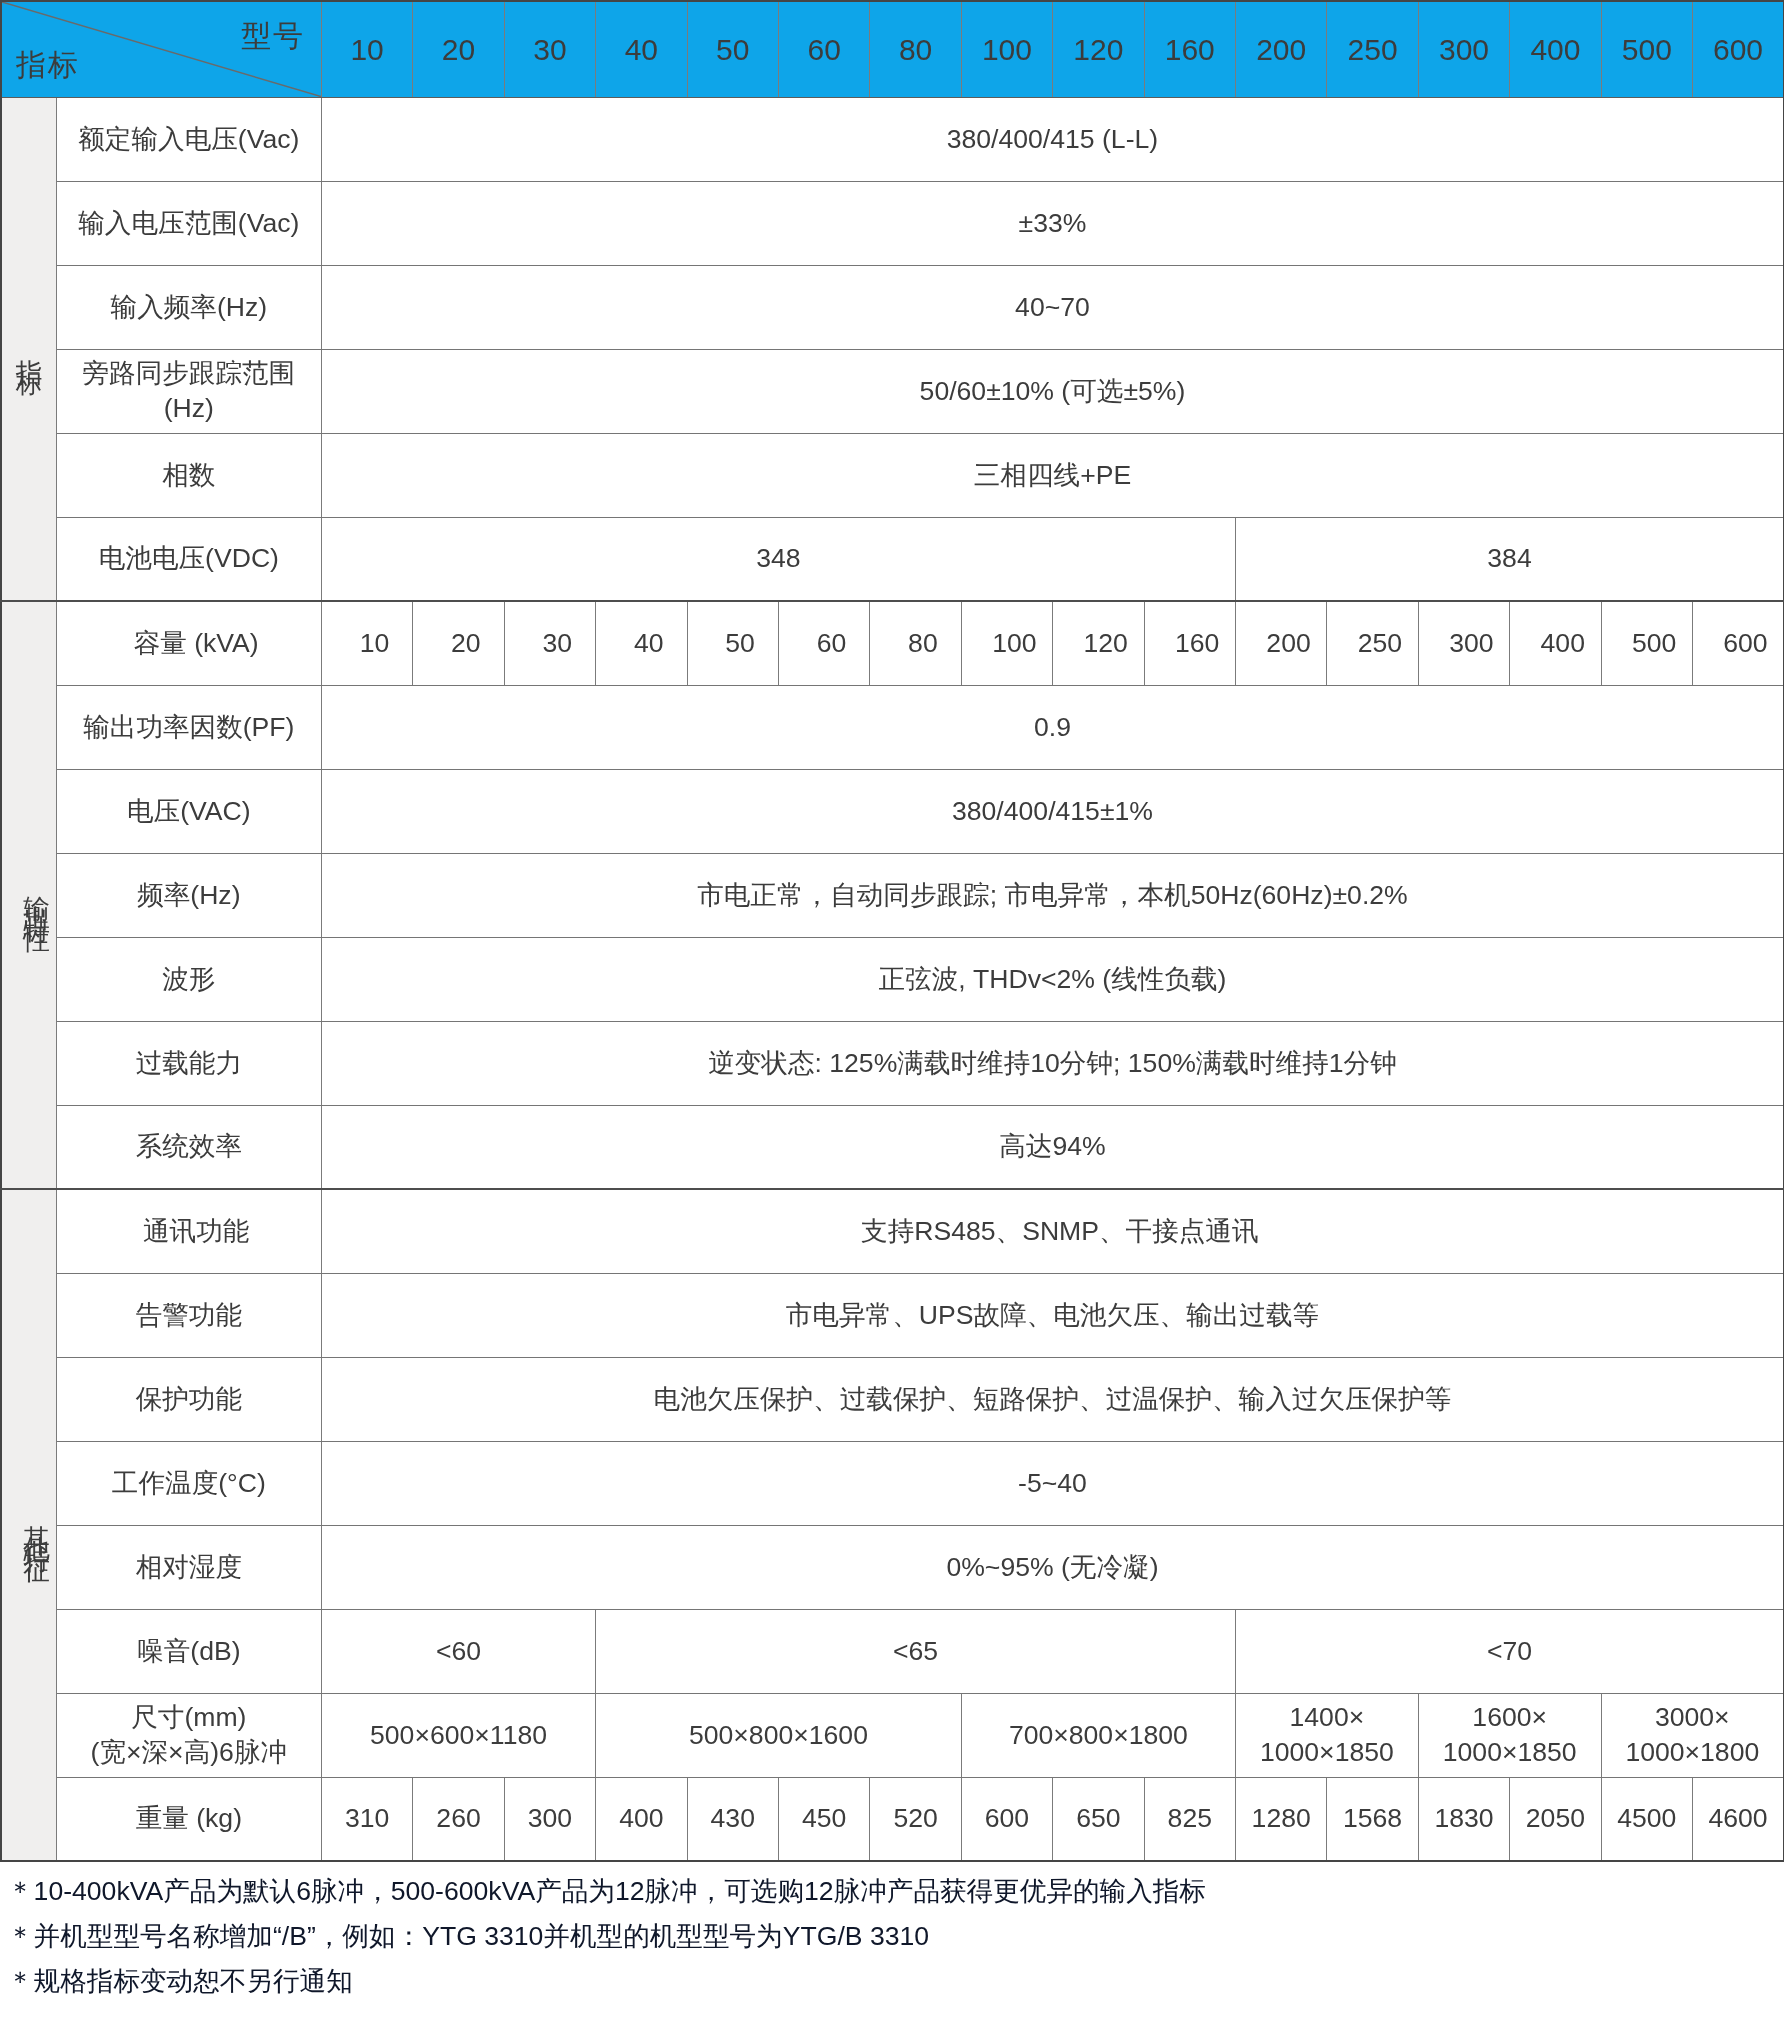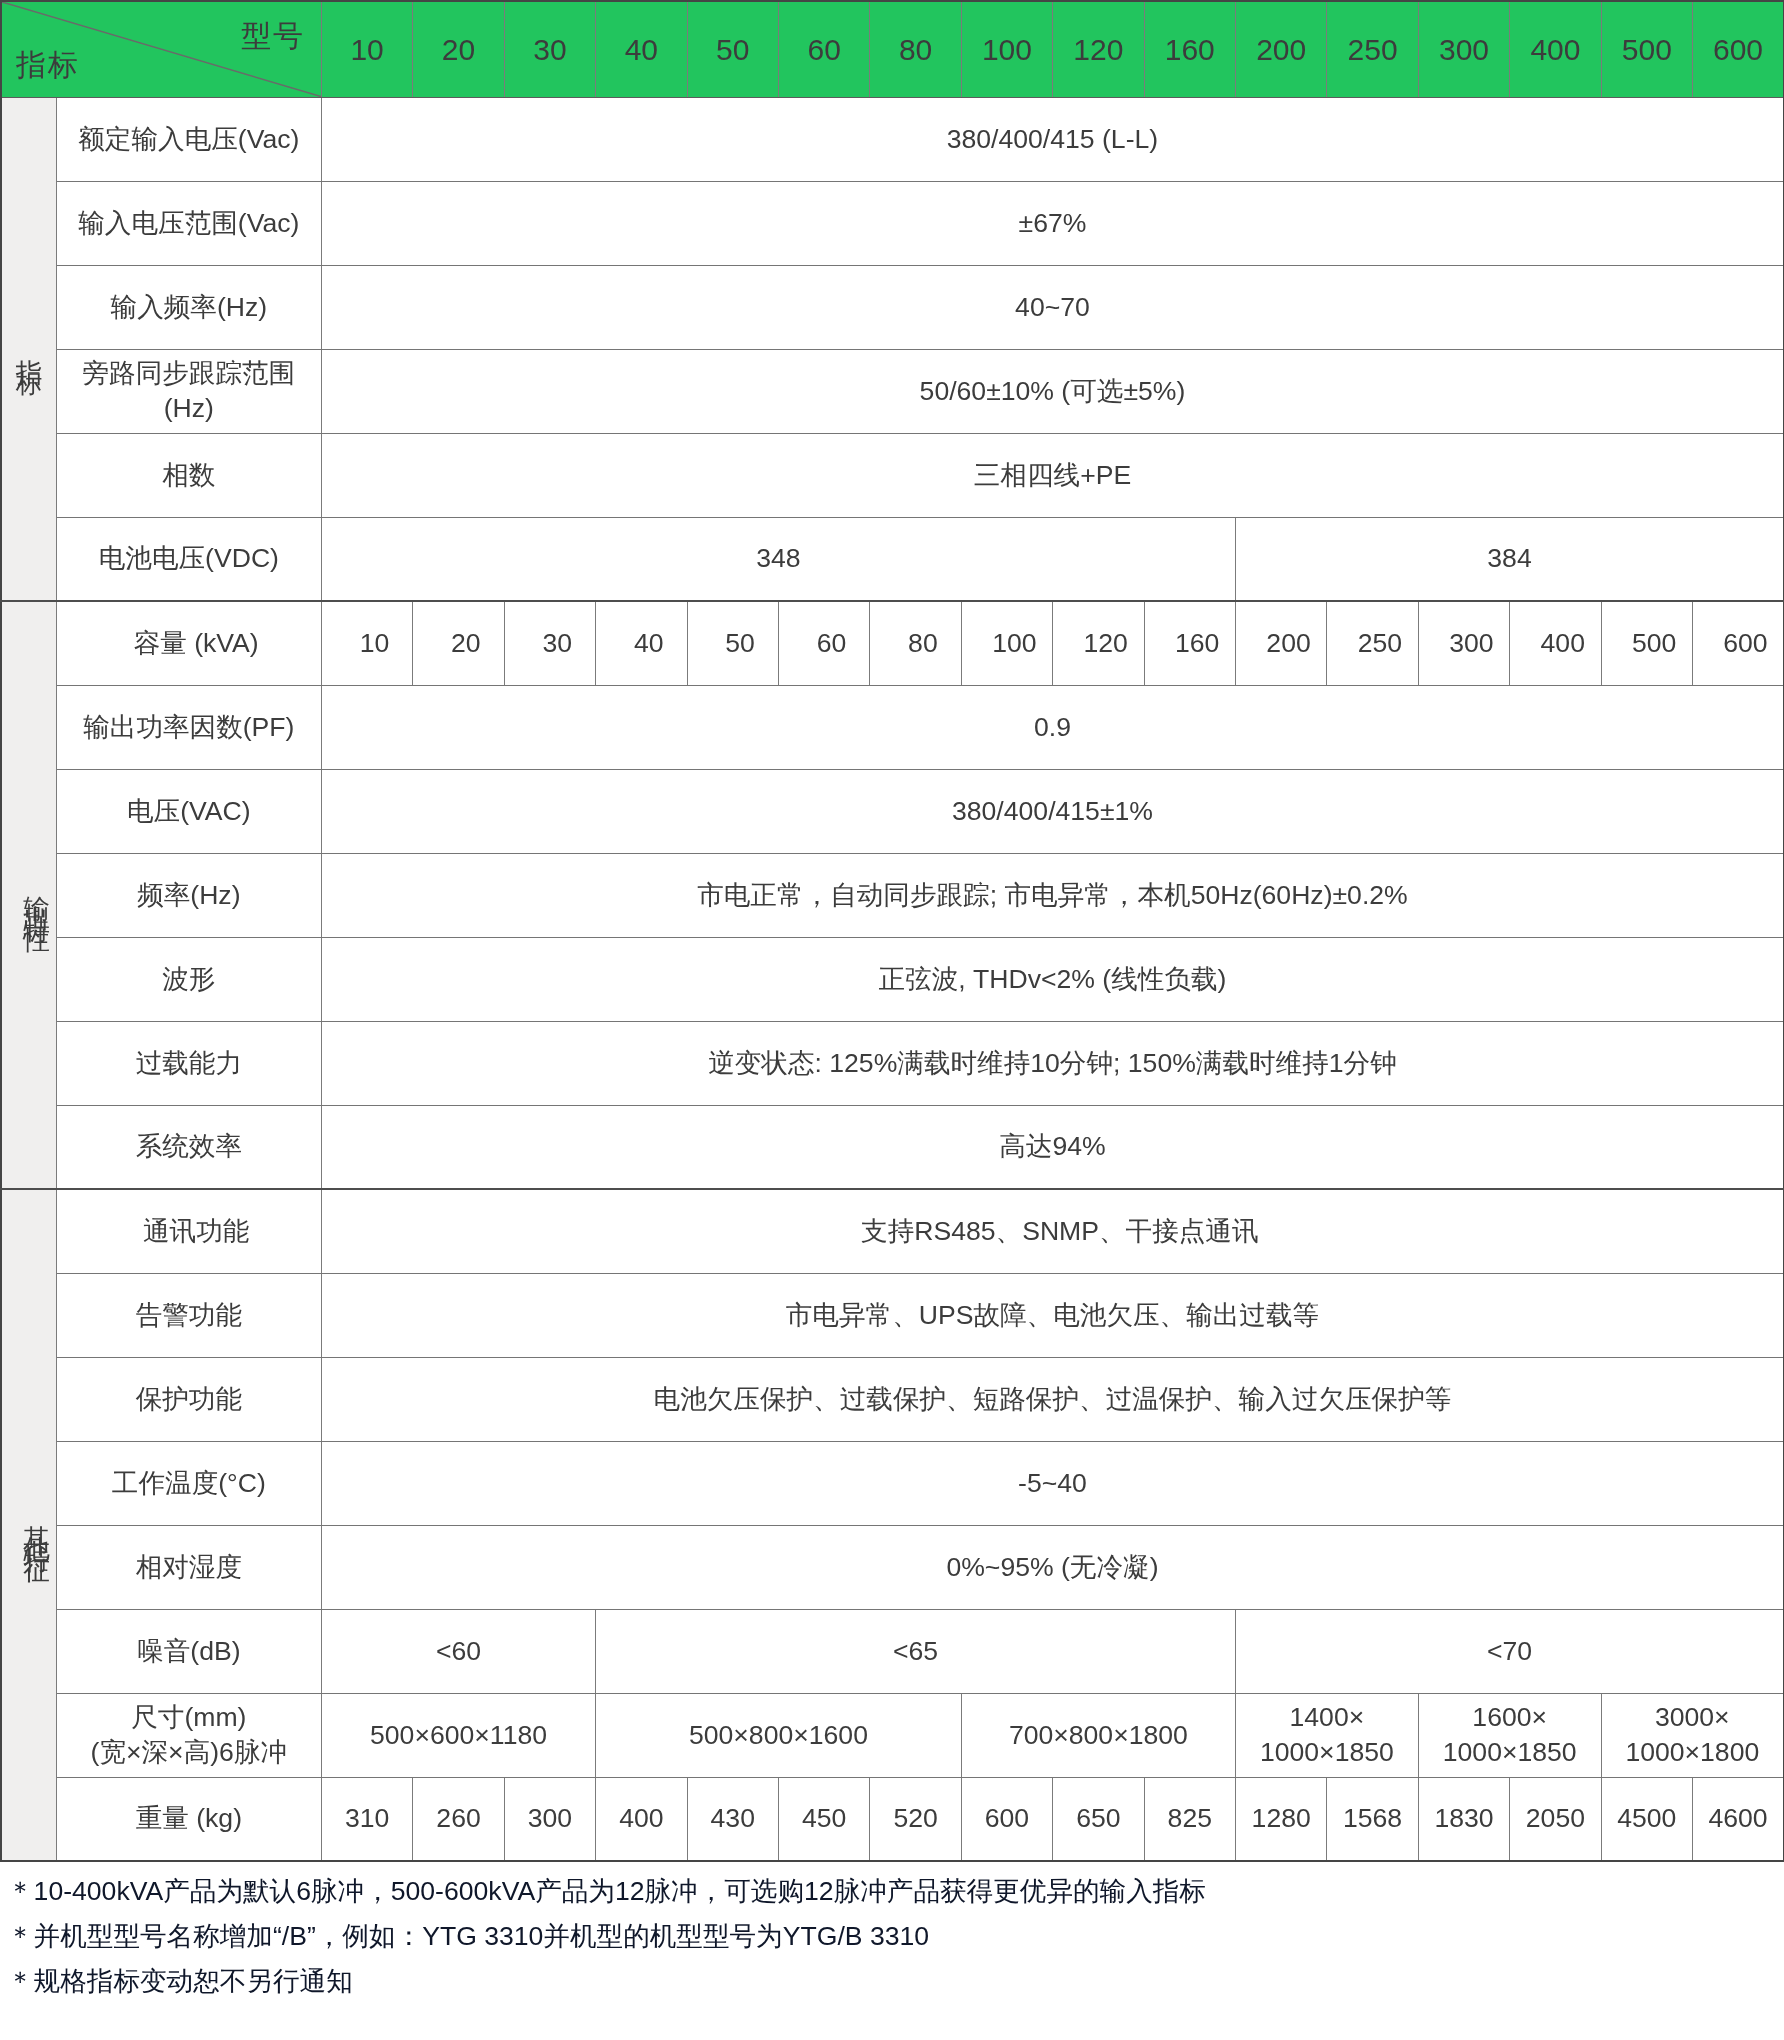--- a/index.html
+++ b/index.html
@@ -18,21 +18,21 @@
     border-top:1.8px solid #757575;
     border-bottom:1.8px solid #757575;
     text-align:center;vertical-align:middle;
     font-size:26.6px;line-height:1.3;
     white-space:pre-line;
     padding:3.5px 5.3px;
     overflow:hidden;
   }
   tr{height:84px;}
   tr.header-row{height:96px;}
-  tr.header-row td{background:#22c55e;border-bottom:1.8px solid #5c5c5c;font-size:30px;}
+  tr.header-row td{background:#0ea5e9;border-bottom:1.8px solid #5c5c5c;font-size:30px;}
   tr.group-start td{border-top:2.7px solid #4d4d4d;padding-left:20px;}
   td.corner{position:relative;padding:0;}
   td.corner svg{position:absolute;left:0;top:0;width:100%;height:100%;display:block;}
   .c-tr{position:absolute;top:14px;right:16px;font-size:30px;letter-spacing:1.8px;}
   .c-bl{position:absolute;bottom:12.4px;left:14px;font-size:30px;letter-spacing:1.8px;}
   td.gcell{
     background:#f0efee;
     writing-mode:vertical-rl;text-orientation:upright;
     font-size:29px;letter-spacing:10.6px;
     padding:0;
@@ -89,21 +89,21 @@
         <td class="model">500</td>
         <td class="model">600</td>
       </tr>
       <tr class="">
         <td rowspan="6" class="gcell">指标</td>
         <td class="label">额定输入电压(Vac)</td>
         <td colspan="16" class="val">380/400/415 (L-L)</td>
       </tr>
       <tr class="">
         <td class="label">输入电压范围(Vac)</td>
-        <td colspan="16" class="val">±67%</td>
+        <td colspan="16" class="val">±33%</td>
       </tr>
       <tr class="">
         <td class="label">输入频率(Hz)</td>
         <td colspan="16" class="val">40~70</td>
       </tr>
       <tr class="">
         <td class="label">旁路同步跟踪范围
 (Hz)</td>
         <td colspan="16" class="val">50/60±10% (可选±5%)</td>
       </tr>

